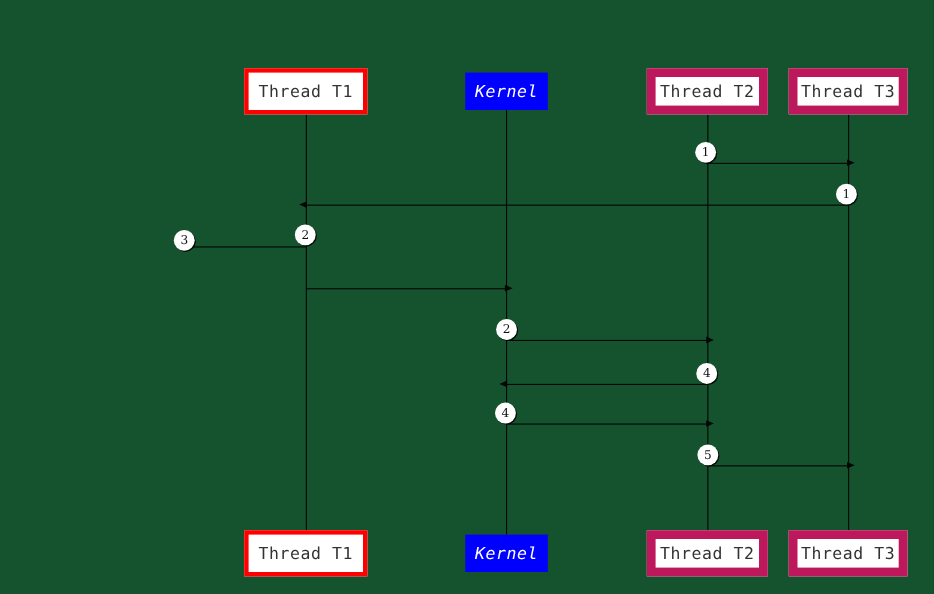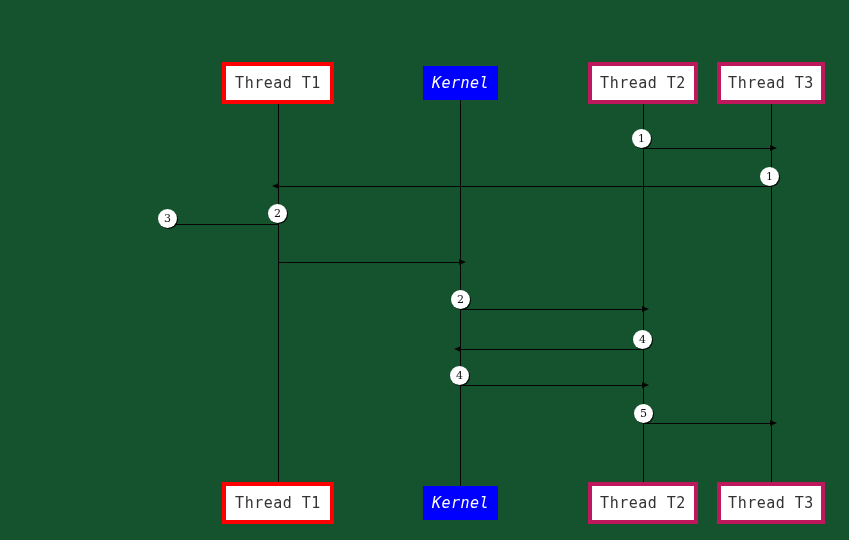--- a/index.html
+++ b/index.html
@@ -59,21 +59,21 @@
     white-space: nowrap;
   }
   .participant.light {
     background: #ffffff;
     color: #333333;
   }
   .participant.red-border {
     border: 4px solid #ff0000;
   }
   .participant.blue-border {
-    border: 4px solid #be185d;
+    border: 8px solid #be185d;
   }
   .participant.solid-blue {
     background: #0000ff;
     color: #ffffff;
     border: none;
     font-style: italic;
   }
 
   
   .badge {

